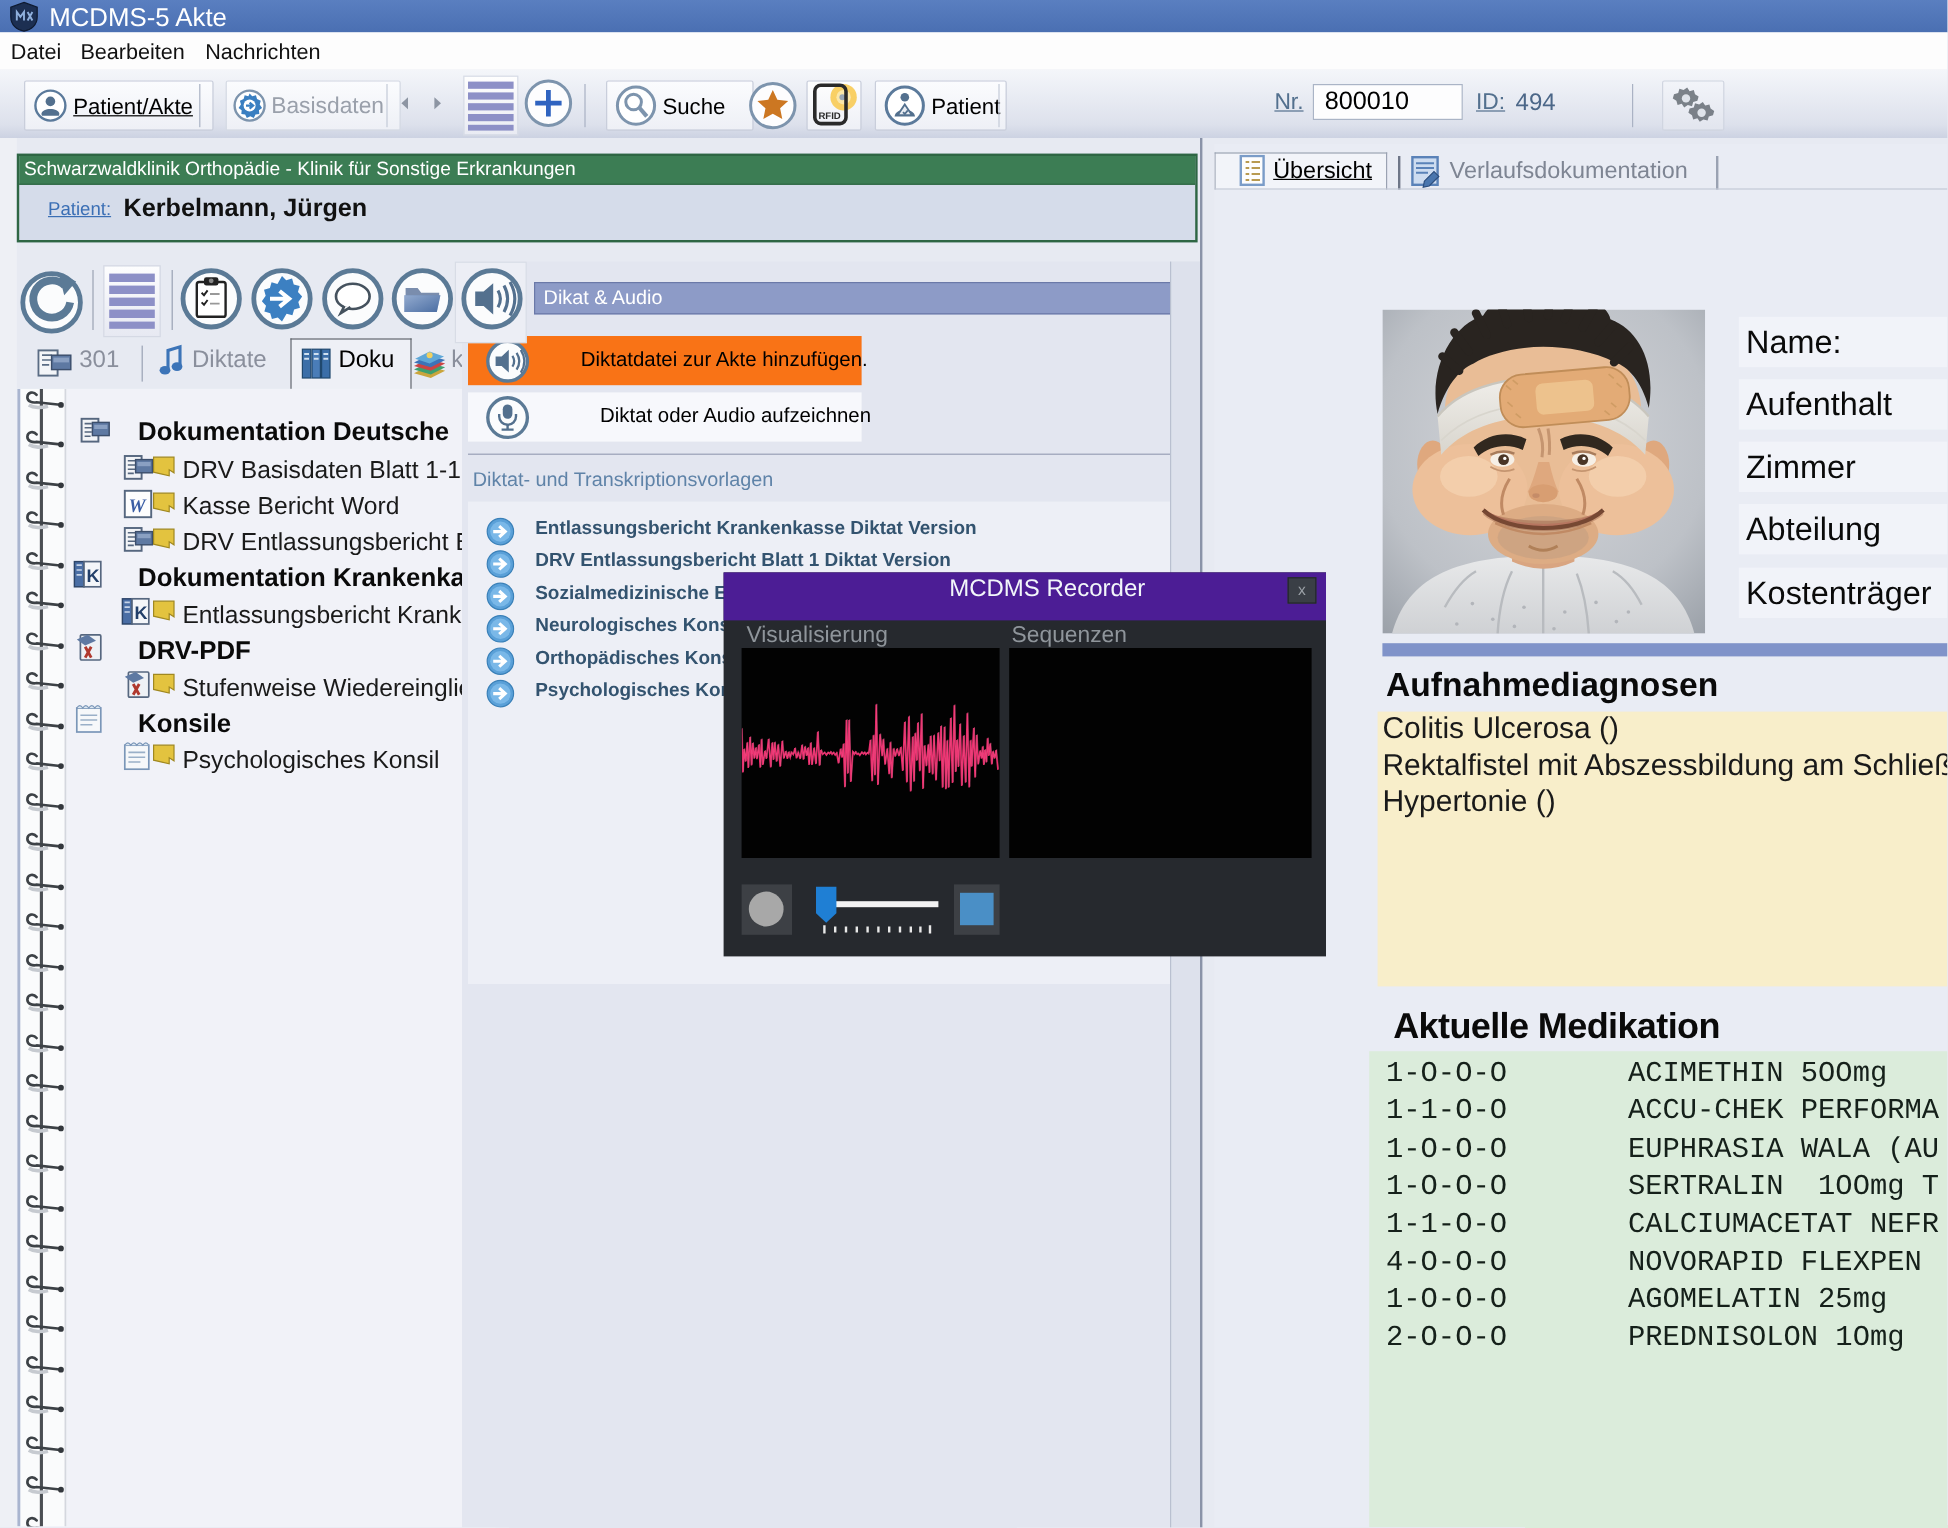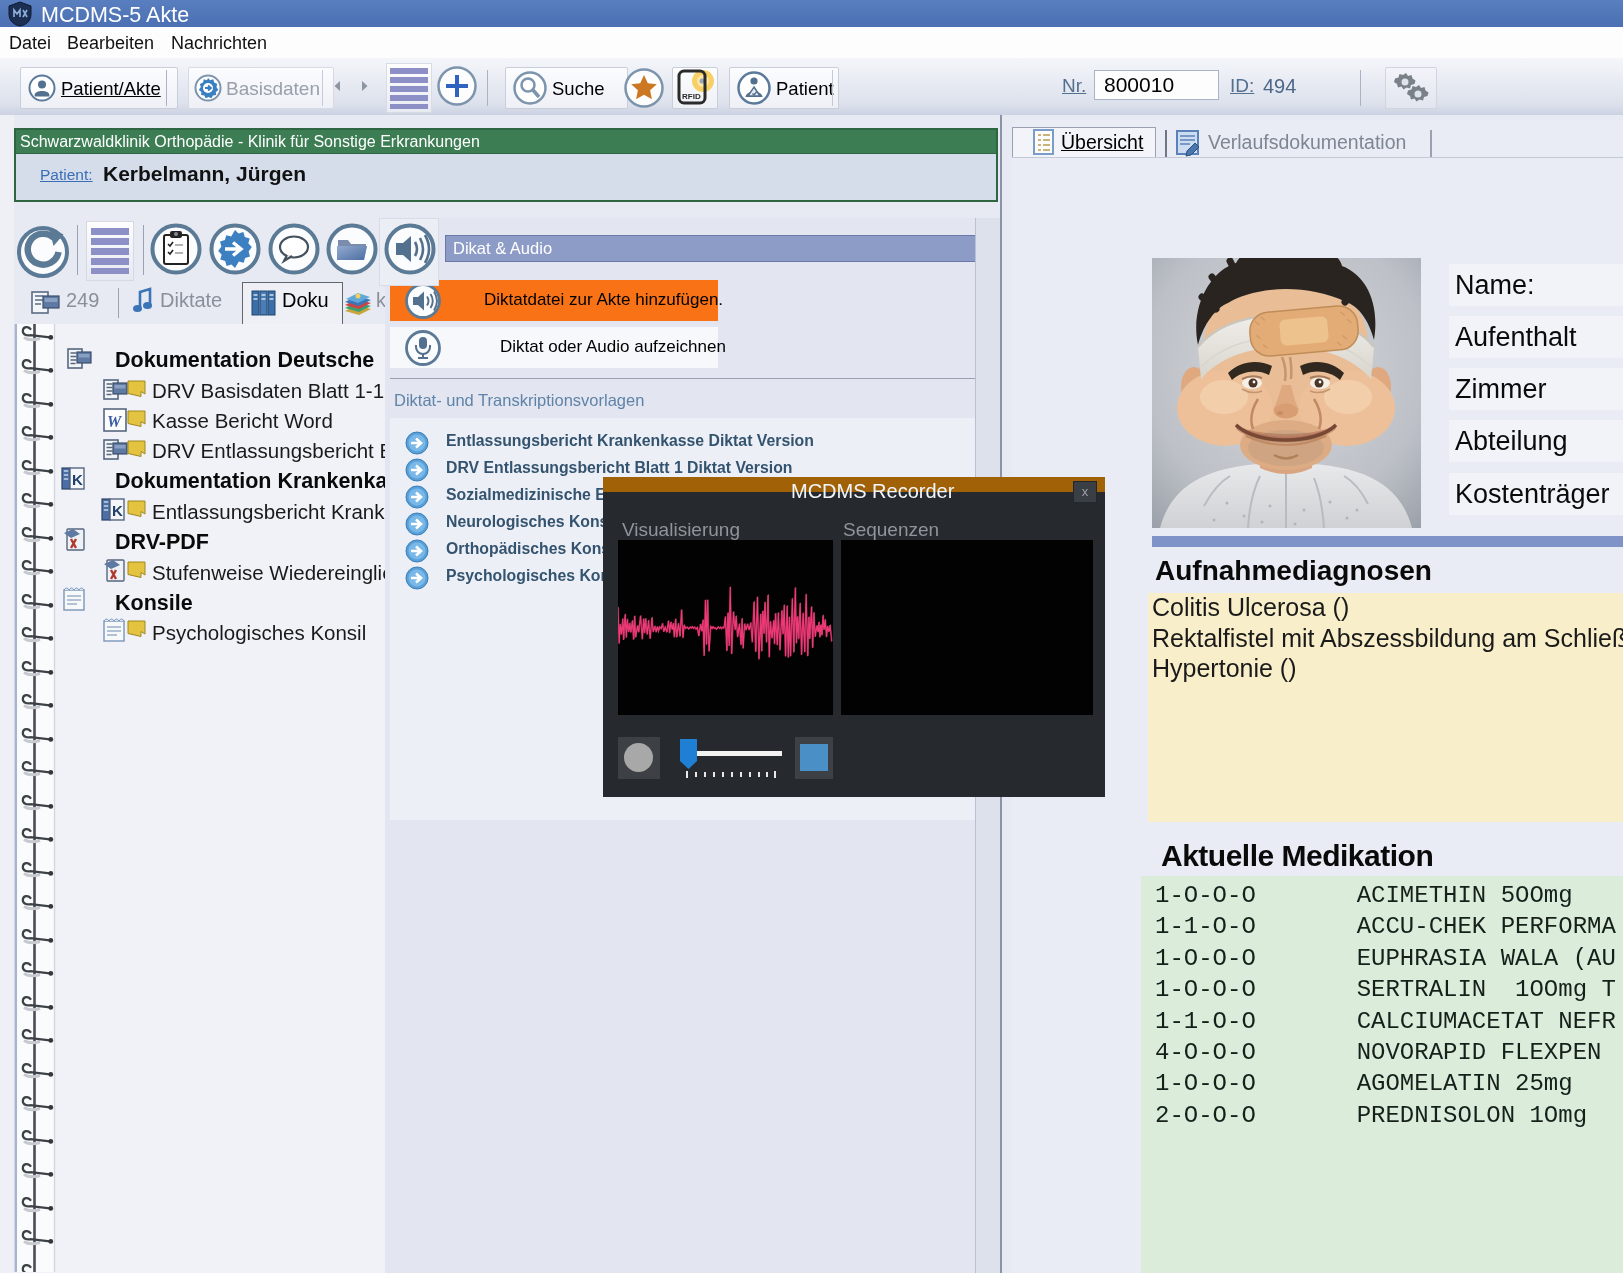--- a/index.html
+++ b/index.html
@@ -229,21 +229,21 @@
       <path d="M32 20 q4 7 0 14 M37 16 q6 11 0 22 M42 13 q8 14 0 28" stroke="#53708e" stroke-width="2.6" fill="none"></path>
     </svg>
   </div>
   <div id="lefttabs" class="abs">
     <svg width="30" height="28" style="position:absolute;left:17px;top:6px;" viewBox="0 0 30 28">
       <rect x="1" y="4" width="16" height="21" fill="#f3f5f8" stroke="#5a6c84" stroke-width="1.6"></rect>
       <path d="M4 8h8M4 12h8M4 16h6" stroke="#5a6c84" stroke-width="1.4"></path>
       <rect x="12" y="8" width="16" height="12" fill="#5e79a2" stroke="#3c4f6c" stroke-width="1.2"></rect>
       <rect x="13.5" y="10" width="13" height="4" fill="#8aa0c2"></rect>
     </svg>
-    <span style="position:absolute;left:52px;top:7px;">249</span>
+    <span style="position:absolute;left:52px;top:7px;">301</span>
     <div style="position:absolute;left:104px;top:6px;width:1px;height:30px;background:#9aa2b4;"></div>
     <svg width="26" height="30" style="position:absolute;left:117px;top:4px;" viewBox="0 0 26 30">
       <path d="M9 22 V6 l10-3 v16" fill="none" stroke="#3c74b8" stroke-width="2.6"></path>
       <ellipse cx="6.5" cy="22.5" rx="4.5" ry="3.6" fill="#3c74b8"></ellipse>
       <ellipse cx="16.5" cy="19.5" rx="4.5" ry="3.6" fill="#3c74b8"></ellipse>
     </svg>
     <span style="position:absolute;left:146px;top:7px;">Diktate</span>
     <div style="position:absolute;left:228px;top:0px;width:99px;height:42px;background:#eef0f6;border:1px solid #60666e;border-bottom:none;"></div>
     <svg width="30" height="30" style="position:absolute;left:236px;top:6px;" viewBox="0 0 30 30">
       <g>
@@ -538,21 +538,21 @@
       <div style="position:absolute;left:4px;top:-1px;font-size:25px;color:#1a1a1a;line-height:31px;white-space:nowrap;">Colitis Ulcerosa ()<br>Rektalfistel mit Abszessbildung am Schließmuskel</div>
       <div style="position:absolute;left:4px;top:61px;font-size:25px;color:#1a1a1a;">Hypertonie ()</div>
     </div>
     <div style="position:absolute;left:149px;top:719px;font-size:30px;font-weight:bold;color:#0a0a0a;letter-spacing:-0.5px;">Aktuelle Medikation</div>
     <div style="position:absolute;left:129px;top:756px;width:482px;height:397px;background:#dbecdb;overflow:hidden;">
       <div class="mono" style="position:absolute;left:14px;top:4px;font-size:24px;color:#15201a;line-height:31.4px;white-space:pre;">1-O-O-O       ACIMETHIN 5OOmg<br>1-1-O-O       ACCU-CHEK PERFORMA<br>1-O-O-O       EUPHRASIA WALA (AU<br>1-O-O-O       SERTRALIN  1OOmg T<br>1-1-O-O       CALCIUMACETAT NEFR<br>4-O-O-O       NOVORAPID FLEXPEN<br>1-O-O-O       AGOMELATIN 25mg<br>2-O-O-O       PREDNISOLON 1Omg</div>
     </div>
   </div>
 </div>
 <div id="recorder" class="abs">
-  <div style="position:absolute;left:0;top:0;width:502px;height:15px;background:#a16207;">
+  <div style="position:absolute;left:0;top:0;width:502px;height:40px;background:#4c1d95;">
     <span style="position:absolute;left:188px;top:3px;color:#f2f6fa;font-size:20px;">MCDMS Recorder</span>
     <div style="position:absolute;left:470px;top:4px;width:24px;height:22px;background:#3a3f46;border:1px solid #23272c;box-sizing:border-box;color:#9aa0a6;font-size:13px;text-align:center;line-height:20px;">x</div>
   </div>
   <span style="position:absolute;left:19px;top:42px;color:#8f959b;font-size:19px;">Visualisierung</span>
   <span style="position:absolute;left:240px;top:42px;color:#8f959b;font-size:19px;">Sequenzen</span>
   <div style="position:absolute;left:15px;top:63px;width:215px;height:175px;background:#020202;overflow:hidden;">
     <svg width="215" height="175" viewBox="0 0 215 175">
       <polyline points="0.0,67.2 1.0,103.7 2.0,84.2 3.3,94.7 4.6,78.8 5.5,99.9 7.0,74.3 8.2,97.8 9.2,79.2 10.5,92.2 11.7,83.1 12.7,92.6 14.3,80.6 15.5,99.8 16.5,76.1 17.6,97.5 19.4,85.7 20.6,92.4 22.4,75.9 24.2,99.5 25.4,78.9 26.5,93.3 27.5,78.6 29.1,94.7 30.4,80.4 32.1,98.9 33.8,77.5 35.1,92.2 36.7,86.1 38.1,92.4 39.1,86.6 40.5,91.1 41.4,86.9 43.1,88.9 44.4,83.5 45.7,91.9 47.1,87.0 48.8,92.5 50.3,80.8 51.5,93.1 52.7,82.1 54.1,89.9 55.2,83.2 56.2,97.4 57.5,79.0 58.6,97.5 60.3,83.3 61.9,96.7 63.4,69.8 64.9,98.1 66.0,85.0 67.6,88.7 69.1,87.1 70.7,89.2 72.1,87.1 73.3,88.2 74.3,86.7 75.4,88.6 76.6,87.1 78.0,89.3 79.2,87.5 80.7,96.2 82.4,84.1 83.7,91.4 84.9,79.9 86.0,116.1 87.3,60.0 88.4,104.7 89.5,60.0 90.9,111.6 92.6,86.5 94.1,88.6 95.0,86.7 96.3,88.6 97.2,87.9 98.5,89.5 100.1,86.9 101.6,88.4 102.6,87.1 103.6,88.9 104.9,87.2 105.9,88.1 107.3,76.7 108.7,111.1 109.8,72.8 111.0,106.1 112.1,47.1 113.5,114.1 115.3,71.9 117.1,90.1 118.0,76.0 119.5,97.2 121.3,83.8 122.9,105.1 123.9,78.5 125.0,108.6 126.5,83.8 128.0,90.4 129.4,84.0 131.1,90.1 132.6,82.7 134.2,102.4 135.9,61.7 137.6,112.0 139.3,57.0 140.8,119.5 142.5,74.0 143.6,111.4 144.6,71.0 145.9,93.9 146.8,62.3 148.4,102.6 149.9,54.9 151.1,117.4 152.3,81.4 153.9,98.5 155.5,80.4 156.4,104.2 157.4,73.4 159.1,105.3 160.2,72.7 161.9,110.4 163.7,70.6 164.9,94.4 166.1,65.0 167.4,116.4 169.0,65.8 170.1,117.7 171.3,77.0 172.4,116.5 174.2,58.4 175.7,112.4 177.2,47.7 178.3,103.4 179.4,76.6 180.6,99.1 182.0,63.3 183.4,114.9 185.0,73.1 186.6,112.3 188.0,54.3 189.6,116.2 190.7,77.0 191.6,99.0 193.4,66.7 194.5,108.0 195.8,72.6 197.1,97.0 198.7,85.6 199.9,92.2 200.8,82.1 201.8,97.5 202.7,84.9 203.9,95.4 204.9,75.3 205.9,90.0 207.1,79.6 208.4,97.1 209.4,86.1 210.7,92.1 212.0,85.1 213.6,101.6" fill="none" stroke="#e82a6a" stroke-width="1.3"></polyline>
       <polyline points="0.0,67.2 1.0,103.7 2.0,84.2 3.3,94.7 4.6,78.8 5.5,99.9 7.0,74.3 8.2,97.8 9.2,79.2 10.5,92.2 11.7,83.1 12.7,92.6 14.3,80.6 15.5,99.8 16.5,76.1 17.6,97.5 19.4,85.7 20.6,92.4 22.4,75.9 24.2,99.5 25.4,78.9 26.5,93.3 27.5,78.6 29.1,94.7 30.4,80.4 32.1,98.9 33.8,77.5 35.1,92.2 36.7,86.1 38.1,92.4 39.1,86.6 40.5,91.1 41.4,86.9 43.1,88.9 44.4,83.5 45.7,91.9 47.1,87.0 48.8,92.5 50.3,80.8 51.5,93.1 52.7,82.1 54.1,89.9 55.2,83.2 56.2,97.4 57.5,79.0 58.6,97.5 60.3,83.3 61.9,96.7 63.4,69.8 64.9,98.1 66.0,85.0 67.6,88.7 69.1,87.1 70.7,89.2 72.1,87.1 73.3,88.2 74.3,86.7 75.4,88.6 76.6,87.1 78.0,89.3 79.2,87.5 80.7,96.2 82.4,84.1 83.7,91.4 84.9,79.9 86.0,116.1 87.3,60.0 88.4,104.7 89.5,60.0 90.9,111.6 92.6,86.5 94.1,88.6 95.0,86.7 96.3,88.6 97.2,87.9 98.5,89.5 100.1,86.9 101.6,88.4 102.6,87.1 103.6,88.9 104.9,87.2 105.9,88.1 107.3,76.7 108.7,111.1 109.8,72.8 111.0,106.1 112.1,47.1 113.5,114.1 115.3,71.9 117.1,90.1 118.0,76.0 119.5,97.2 121.3,83.8 122.9,105.1 123.9,78.5 125.0,108.6 126.5,83.8 128.0,90.4 129.4,84.0 131.1,90.1 132.6,82.7 134.2,102.4 135.9,61.7 137.6,112.0 139.3,57.0 140.8,119.5 142.5,74.0 143.6,111.4 144.6,71.0 145.9,93.9 146.8,62.3 148.4,102.6 149.9,54.9 151.1,117.4 152.3,81.4 153.9,98.5 155.5,80.4 156.4,104.2 157.4,73.4 159.1,105.3 160.2,72.7 161.9,110.4 163.7,70.6 164.9,94.4 166.1,65.0 167.4,116.4 169.0,65.8 170.1,117.7 171.3,77.0 172.4,116.5 174.2,58.4 175.7,112.4 177.2,47.7 178.3,103.4 179.4,76.6 180.6,99.1 182.0,63.3 183.4,114.9 185.0,73.1 186.6,112.3 188.0,54.3 189.6,116.2 190.7,77.0 191.6,99.0 193.4,66.7 194.5,108.0 195.8,72.6 197.1,97.0 198.7,85.6 199.9,92.2 200.8,82.1 201.8,97.5 202.7,84.9 203.9,95.4 204.9,75.3 205.9,90.0 207.1,79.6 208.4,97.1 209.4,86.1 210.7,92.1 212.0,85.1 213.6,101.6" fill="none" stroke="#f06090" stroke-width="0.5" transform="translate(0.6,-0.6)" opacity="0.7"></polyline>
     </svg>

